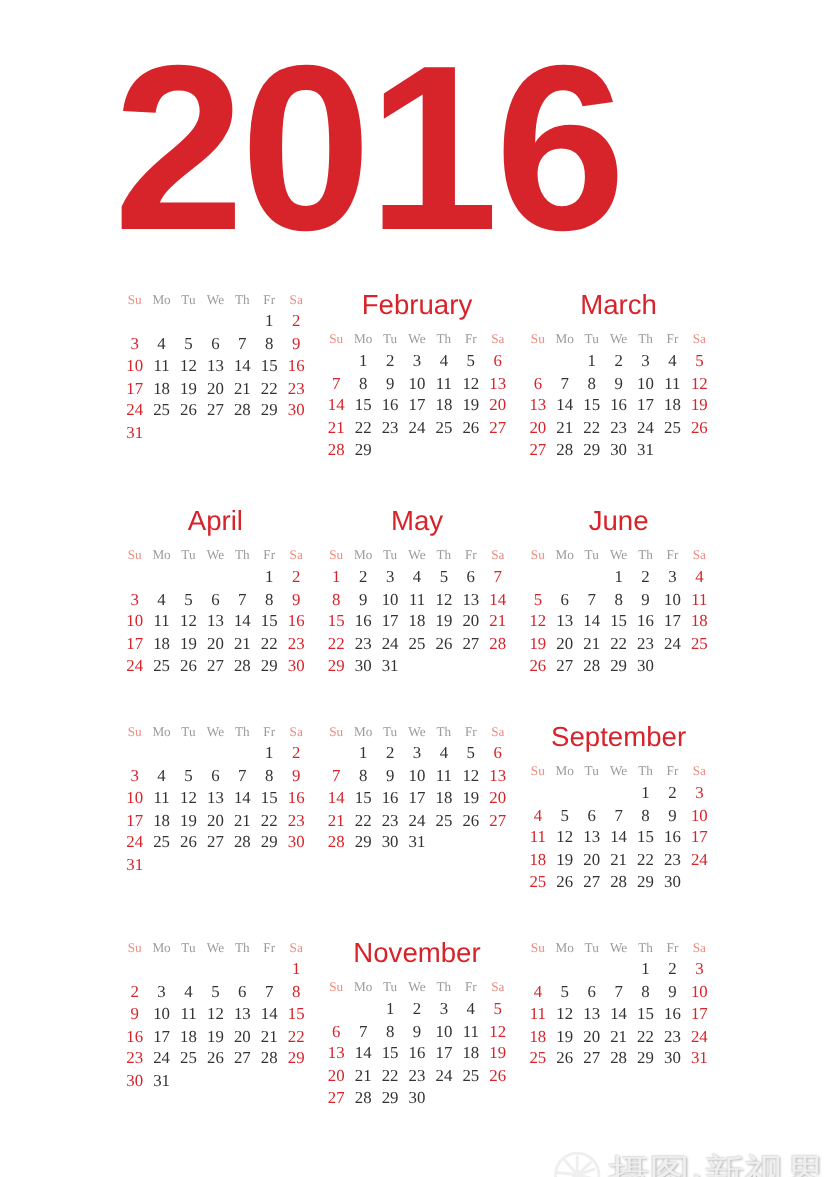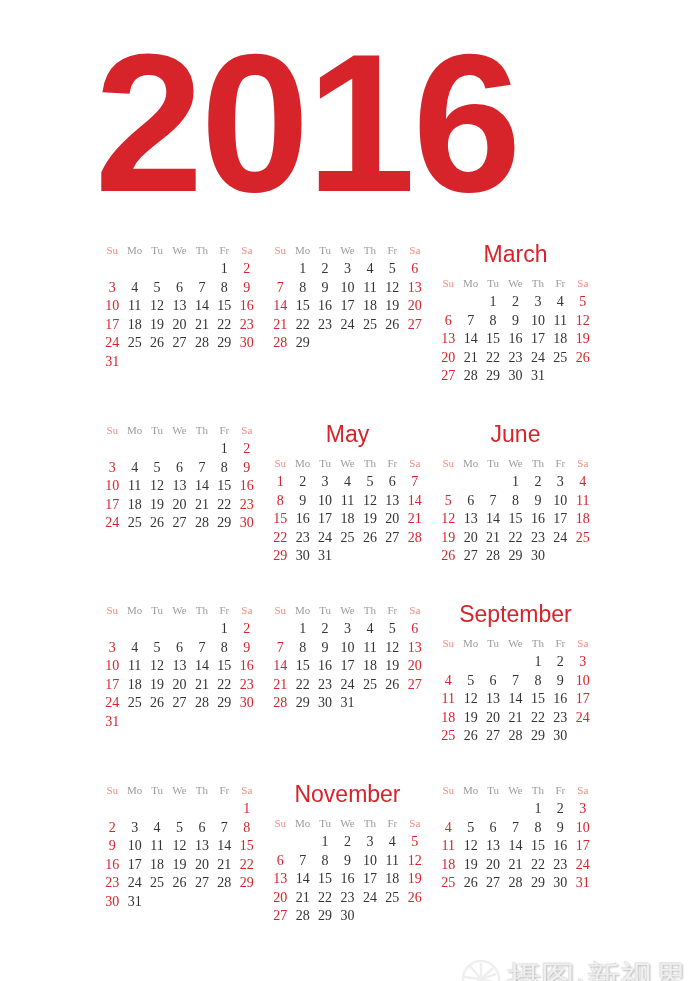--- a/index.html
+++ b/index.html
@@ -141,20 +141,21 @@
         <span class="wknd">31</span>
         <span></span>
         <span></span>
         <span></span>
         <span></span>
         <span></span>
         <span class="wknd"></span>
       </div>
     </div>
     <div class="month">
+      <div class="month-name">February</div>
       <div class="dow">
         <span class="wknd">Su</span>
         <span>Mo</span>
         <span>Tu</span>
         <span>We</span>
         <span>Th</span>
         <span>Fr</span>
         <span class="wknd">Sa</span>
       </div>
       <div class="week">
@@ -254,20 +255,21 @@
         <span class="wknd">27</span>
         <span>28</span>
         <span>29</span>
         <span>30</span>
         <span>31</span>
         <span></span>
         <span class="wknd"></span>
       </div>
     </div>
     <div class="month">
+      <div class="month-name">April</div>
       <div class="dow">
         <span class="wknd">Su</span>
         <span>Mo</span>
         <span>Tu</span>
         <span>We</span>
         <span>Th</span>
         <span>Fr</span>
         <span class="wknd">Sa</span>
       </div>
       <div class="week">

